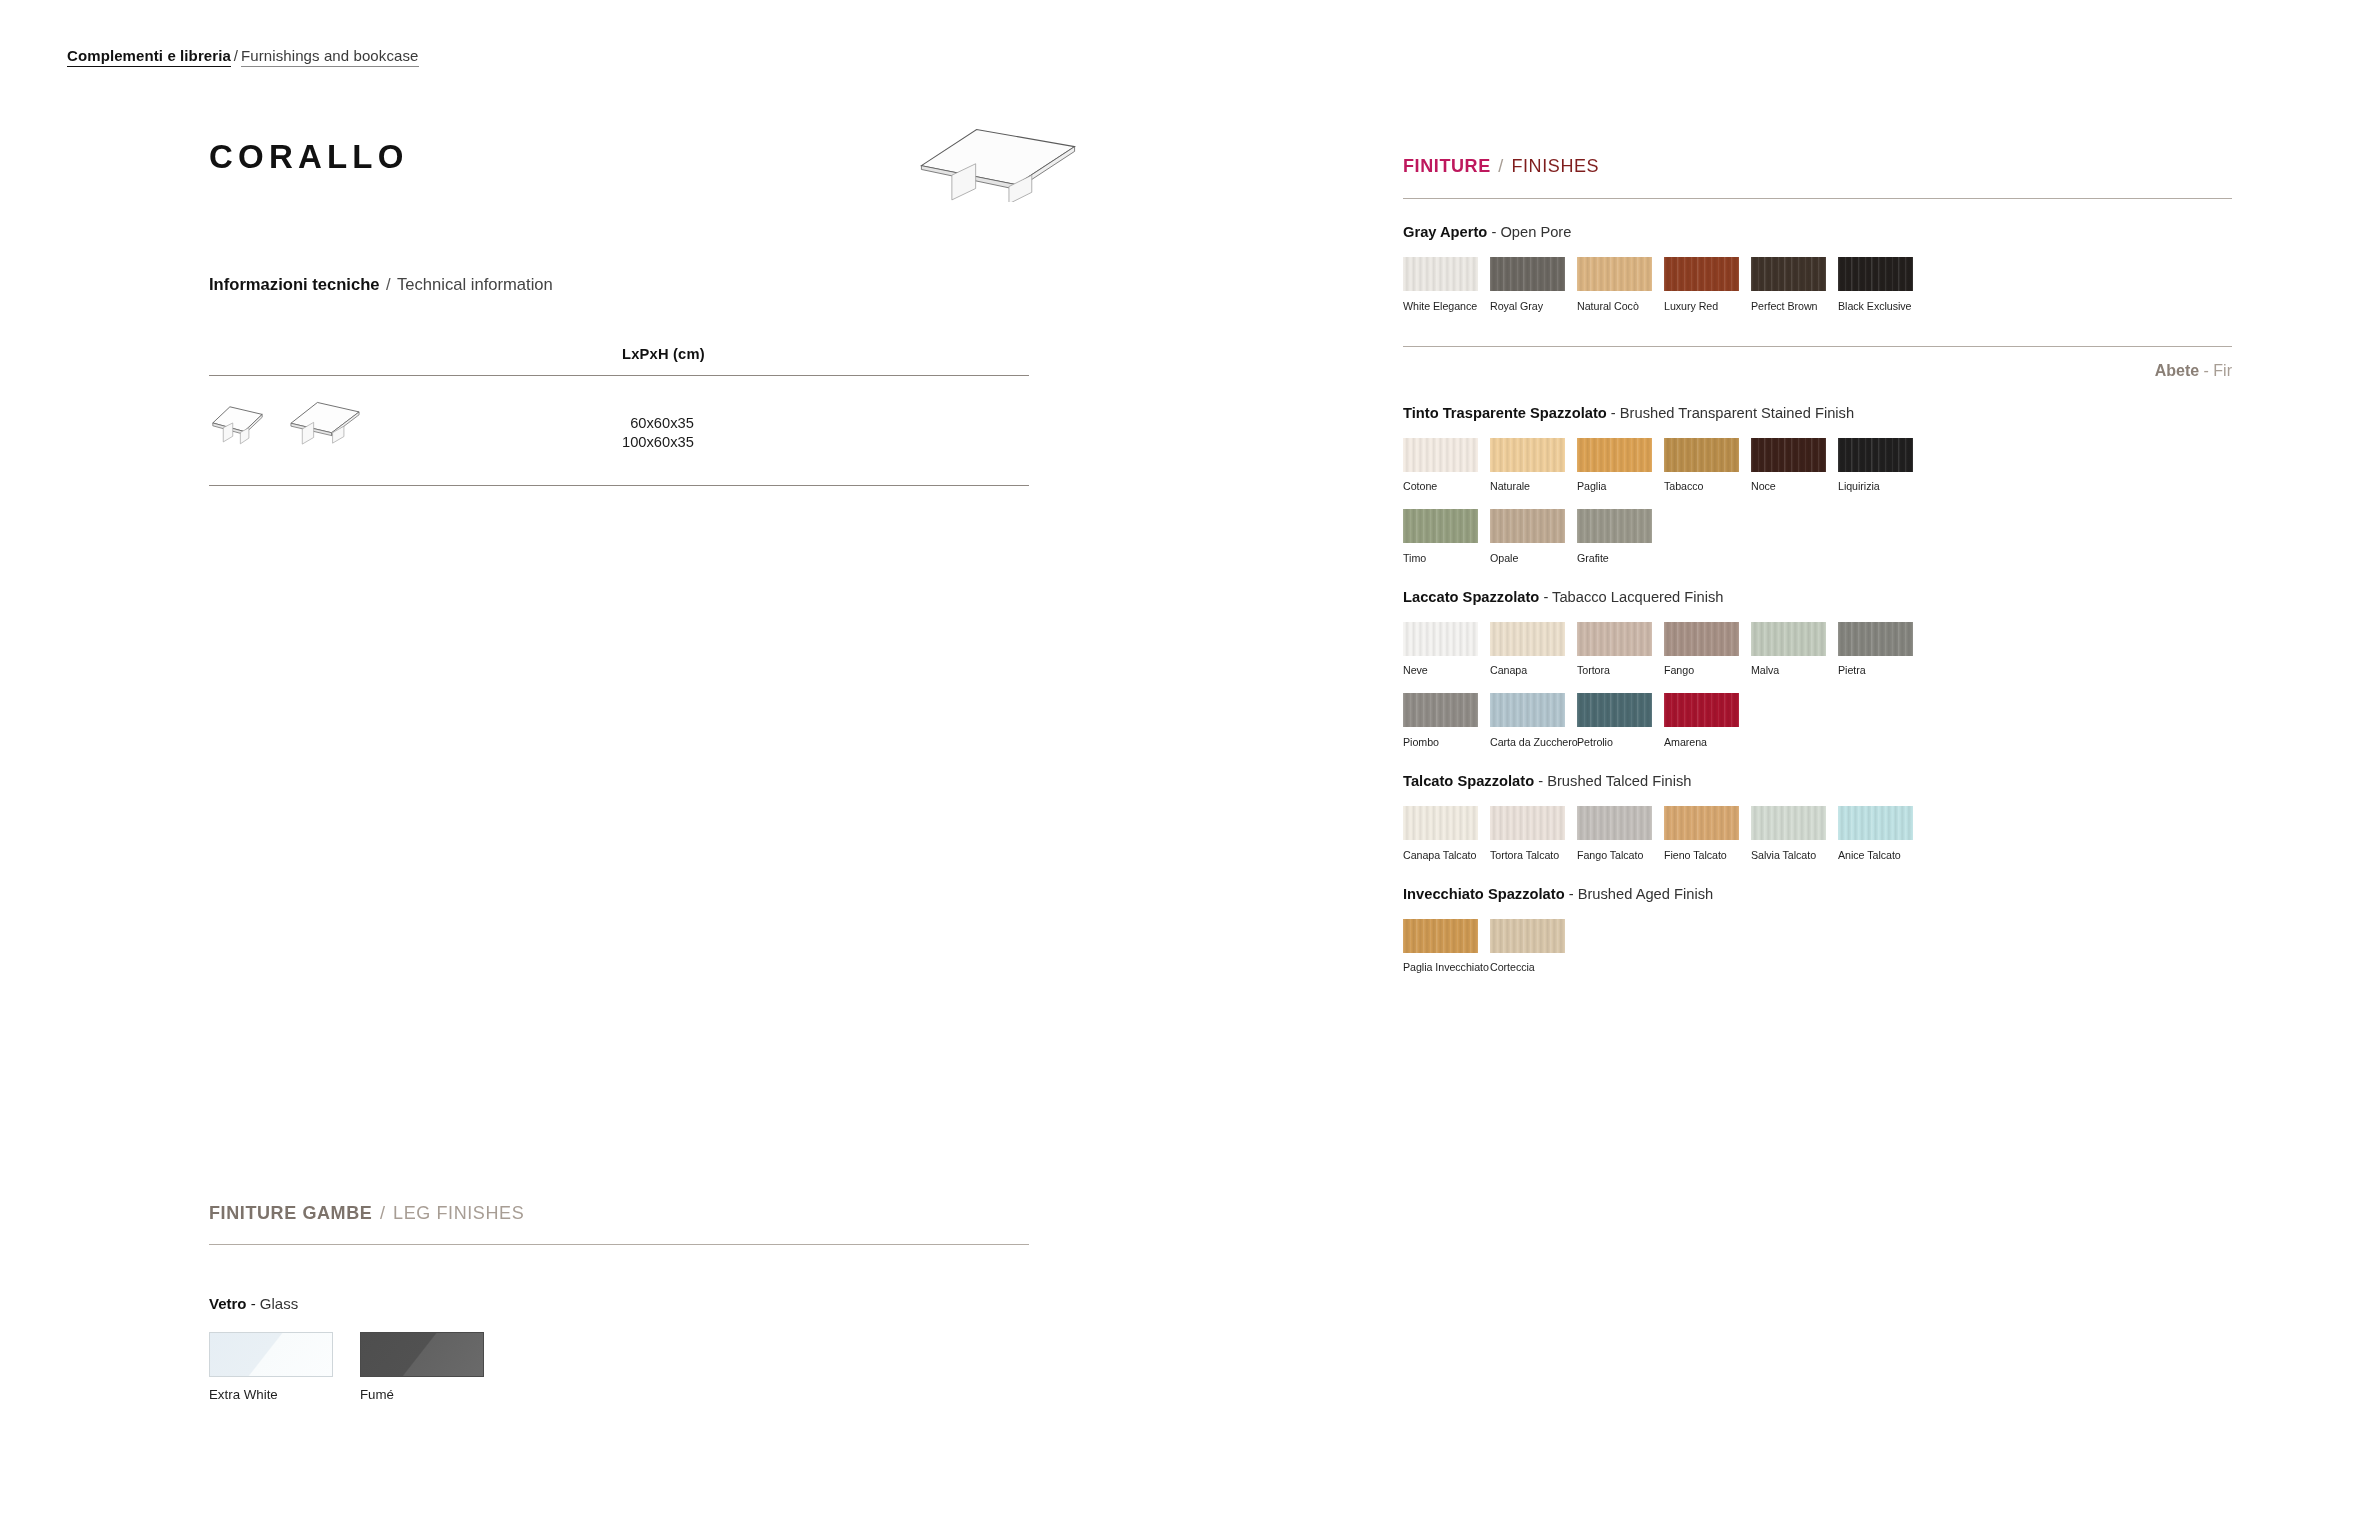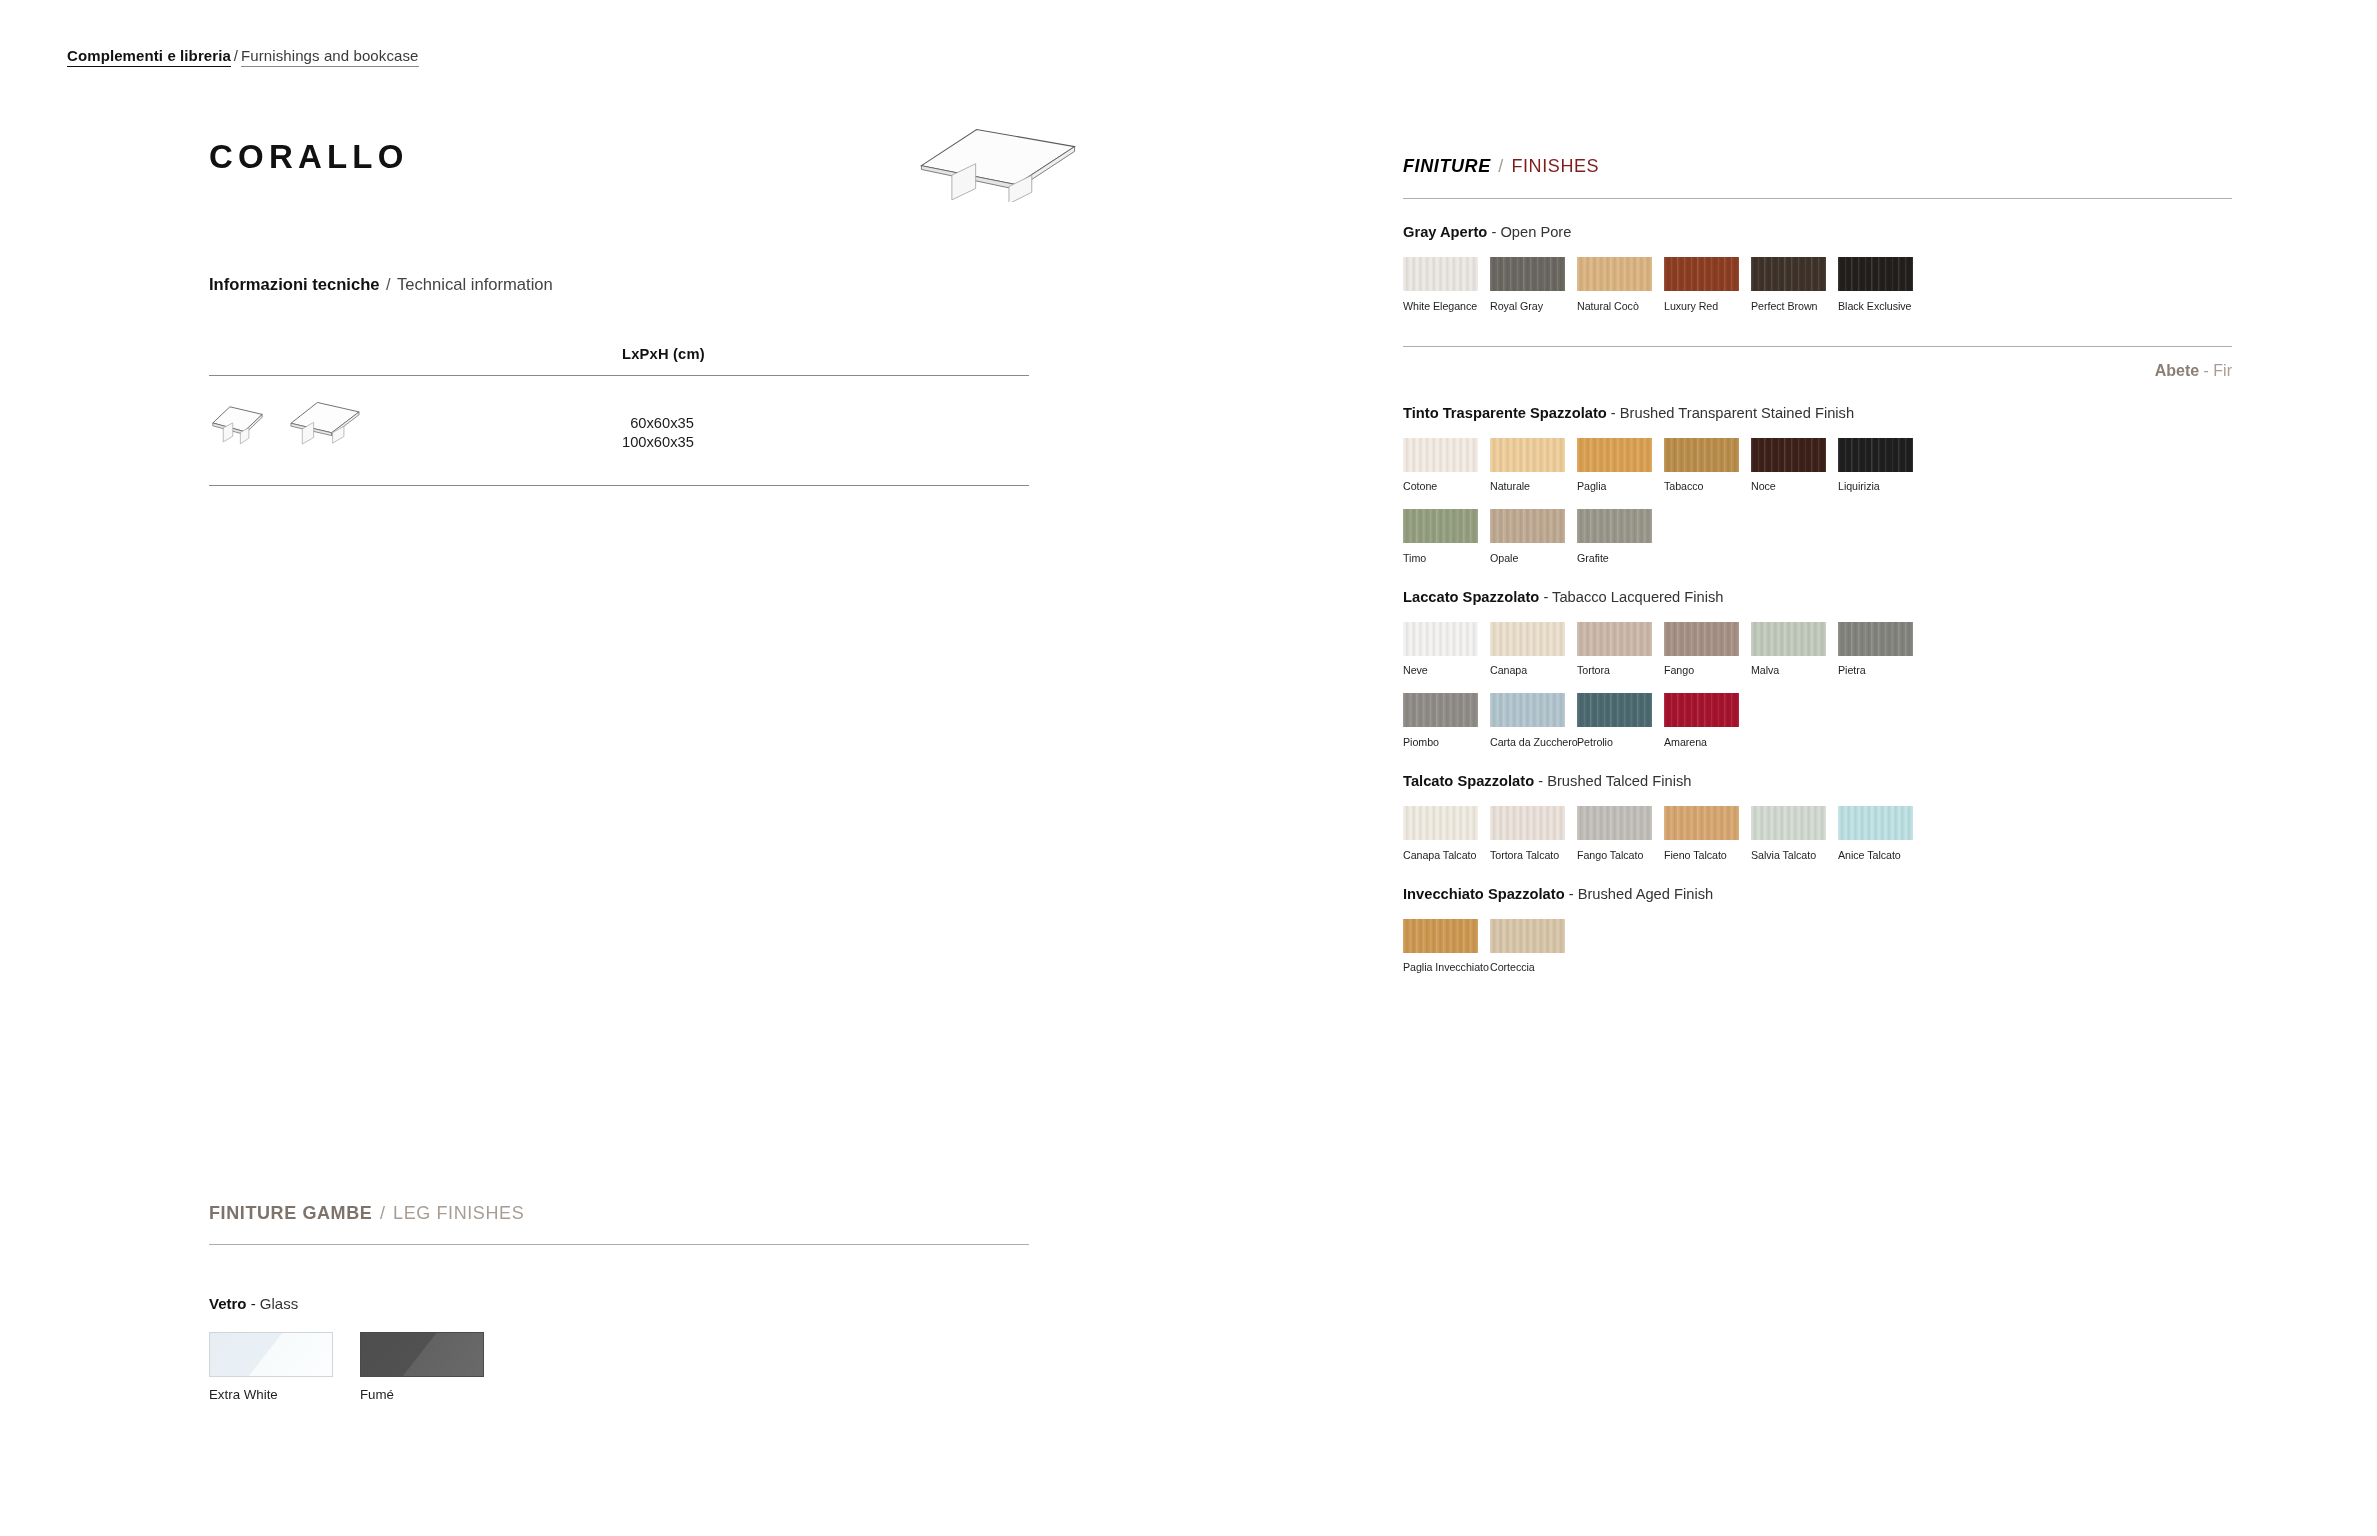--- a/index.html
+++ b/index.html
@@ -76,21 +76,21 @@
   .glass-chip.fume {
     border-color: #4a4a4a;
     background: linear-gradient(128deg, #4e4e4e 0%, #515151 48%, #626262 49%, #6a6a6a 100%);
   }
   .glass-name { margin-top: 9.5px; font-size: 13.3px; color: #1f1f1f; }
 
   
   .right-col { position: absolute; left: 1382px; top: 0; width: 951px; }
 
   #finishes-label { position: static; font-size: 18px; letter-spacing: 0.6px; margin-top: 156px; }
-  #finishes-label .it { font-weight: bold; color: #000000; font-style: italic; }
+  #finishes-label .it { font-weight: bold; color: #be185d; }
   #finishes-label .sep { color: #a79d94; }
   #finishes-label .en { color: #7f1d1d; }
 
   .wood-rule { width: 829px; height: 1px; background: #b3aca5; margin-top: 21px; }
 
   .wood-heading {
     width: 829px; text-align: right; font-size: 16px; margin-top: 15px; white-space: nowrap;
   }
   .wood-heading .it { font-weight: bold; color: #8a7f76; }
   .wood-heading .sep { color: #a79d94; }

